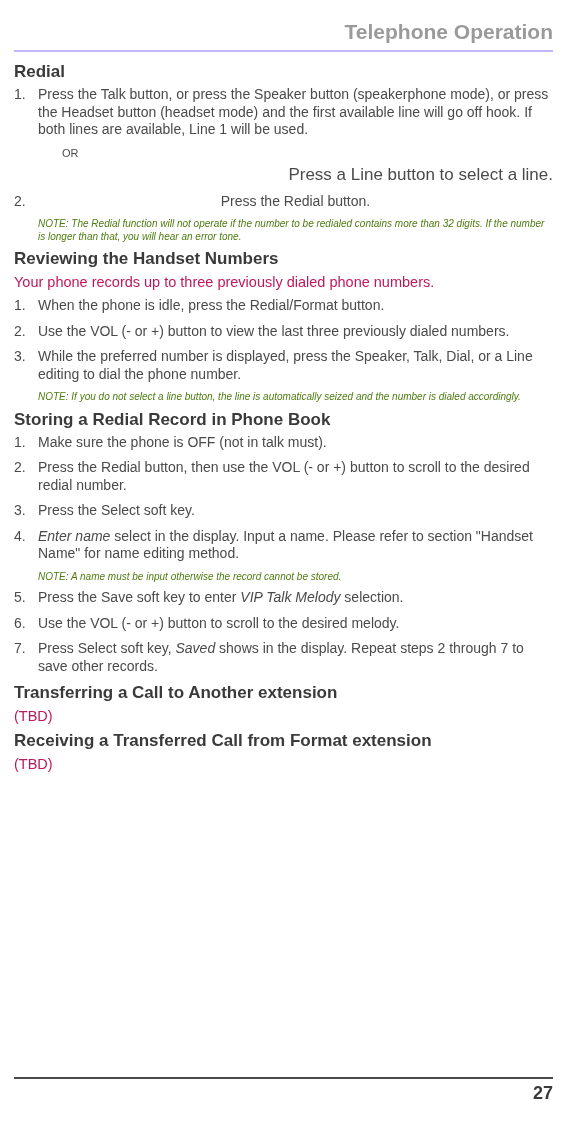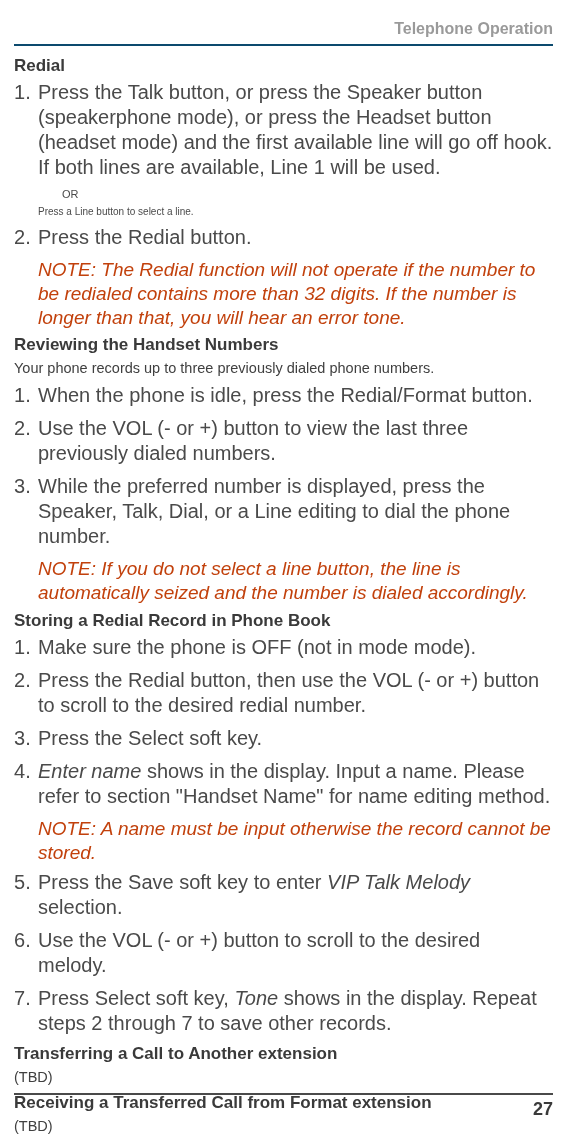--- a/index.html
+++ b/index.html
@@ -7,83 +7,84 @@
       width: 567px;
       height: 1136px;
       font-family: Arial, Helvetica, sans-serif;
       color: #4a4a4a;
       padding: 20px 14px 14px 14px;
       position: relative;
       background: #fff;
     }
     .header-title {
       text-align: right;
-      font-size: 16px;
+      font-size: 21px;
       font-weight: bold;
       color: #9a9a9a;
       padding-bottom: 6px;
-      border-bottom: 2px solid #0c4a6e;
+      border-bottom: 2px solid #c4b5fd;
       margin-bottom: 10px;
     }
     .section-heading {
       font-size: 17px;
       font-weight: bold;
       color: #3a3a3a;
       margin-top: 4px;
       margin-bottom: 4px;
     }
     .body-text {
       font-size: 14.5px;
       line-height: 1.25;
-      color: #404040;
+      color: #be185d;
       margin-bottom: 6px;
     }
     ol {
       list-style: none;
       counter-reset: item;
       margin-bottom: 4px;
     }
     ol li {
       counter-increment: item;
-      font-size: 20px;
+      font-size: 14px;
       line-height: 1.25;
       color: #4a4a4a;
       margin-bottom: 8px;
       padding-left: 24px;
       position: relative;
     }
     ol li::before {
       content: counter(item) ".";
       position: absolute;
       left: 0;
       top: 0;
     }
     .sub-indent {
       padding-left: 48px;
       font-size: 11px;
       margin-bottom: 6px;
       color: #4a4a4a;
     }
     .sub-indent2 {
       padding-left: 24px;
-      font-size: 10px;
+      font-size: 17px;
       margin-bottom: 8px;
       color: #4a4a4a;
+      text-align: right;
     }
     .note {
       font-style: italic;
-      font-size: 19px;
+      font-size: 10px;
       line-height: 1.25;
-      color: #c2410c;
+      color: #4d7c0f;
       padding-left: 24px;
       margin-bottom: 6px;
     }
     .footer {
       position: absolute;
-      bottom: 16px;
+      bottom: 32px;
       left: 14px;
       right: 14px;
       border-top: 2px solid #4a4a4a;
       text-align: right;
       padding-top: 4px;
       font-size: 18px;
       font-weight: bold;
       color: #3a3a3a;
     }
     .bold { font-weight: normal; }
@@ -93,46 +94,46 @@
 <body>
 
 <div class="header-title">Telephone Operation</div>
 
 <div class="section-heading">Redial</div>
 <ol>
   <li>Press the Talk button, or press the Speaker button (speakerphone mode), or press the Headset button (headset mode) and the first available line will go off hook. If both lines are available, Line 1 will be used.</li>
 </ol>
 <div class="sub-indent"> OR</div>
 <div class="sub-indent2">Press a Line button to select a line.</div>
-<ol start="2" style="counter-reset: item 1;">
+<ol start="2" style="counter-reset: item 1; text-align: center;">
   <li>Press the Redial button.</li>
 </ol>
 <div class="note">NOTE: The Redial function will not operate if the number to be redialed contains more than 32 digits. If the number is longer than that, you will hear an error tone.</div>
 
 <div class="section-heading">Reviewing the Handset Numbers</div>
 <div class="body-text">Your phone records up to three previously dialed phone numbers.</div>
 <ol>
   <li>When the phone is idle, press the Redial/Format button.</li>
   <li>Use the VOL (- or +) button to view the last three previously dialed numbers.</li>
   <li>While the preferred number is displayed, press the Speaker, Talk, Dial, or a Line editing to dial the phone number.</li>
 </ol>
 <div class="note">NOTE: If you do not select a line button, the line is automatically seized and the number is dialed accordingly.</div>
 
 <div class="section-heading">Storing a Redial Record in Phone Book</div>
 <ol>
-  <li><span>Make sure the phone is </span><span class="bold">OFF</span><span> (not in mode mode).</span></li>
+  <li><span>Make sure the phone is </span><span class="bold">OFF</span><span> (not in talk must).</span></li>
   <li>Press the Redial button, then use the VOL (- or +) button to scroll to the desired redial number.</li>
   <li>Press the Select soft key.</li>
-  <li><span class="italic">Enter name</span><span> shows in the display. Input a name. Please refer to section "Handset Name" for name editing method.</span></li>
+  <li><span class="italic">Enter name</span><span> select in the display. Input a name. Please refer to section "Handset Name" for name editing method.</span></li>
 </ol>
 <div class="note">NOTE: A name must be input otherwise the record cannot be stored.</div>
 <ol style="counter-reset: item 4;">
   <li><span>Press the Save soft key to enter </span><span class="italic">VIP Talk Melody</span><span> selection.</span></li>
   <li>Use the VOL (- or +) button to scroll to the desired melody.</li>
-  <li><span>Press Select soft key, </span><span class="italic">Tone</span><span> shows in the display. Repeat steps 2 through 7 to save other records.</span></li>
+  <li><span>Press Select soft key, </span><span class="italic">Saved</span><span> shows in the display. Repeat steps 2 through 7 to save other records.</span></li>
 </ol>
 
 <div class="section-heading">Transferring a Call to Another extension</div>
 <div class="body-text">(TBD)</div>
 
 <div class="section-heading">Receiving a Transferred Call from Format extension</div>
 <div class="body-text">(TBD)</div>
 
 <div class="footer">27</div>
 

